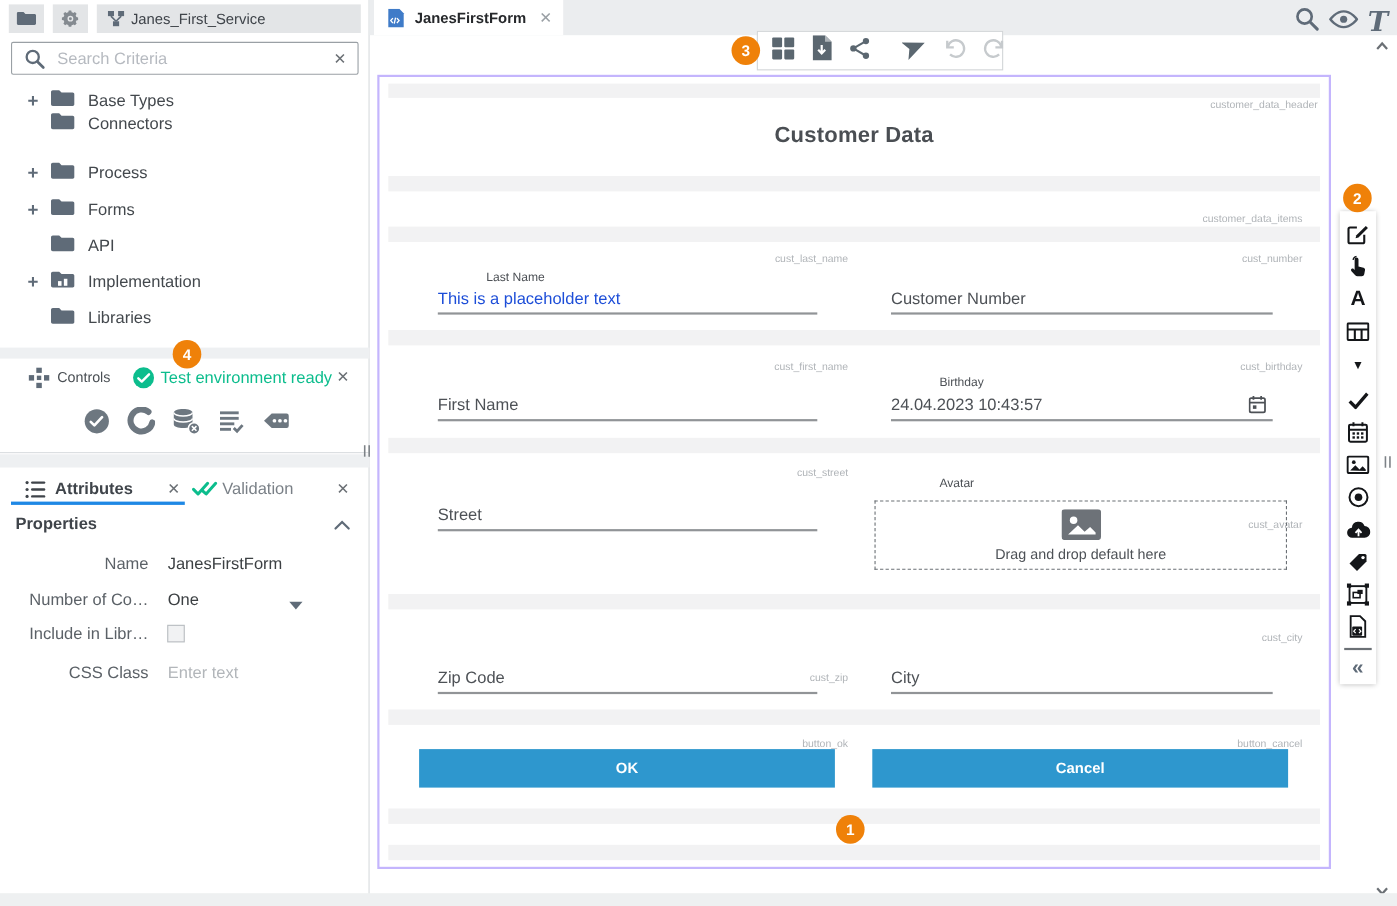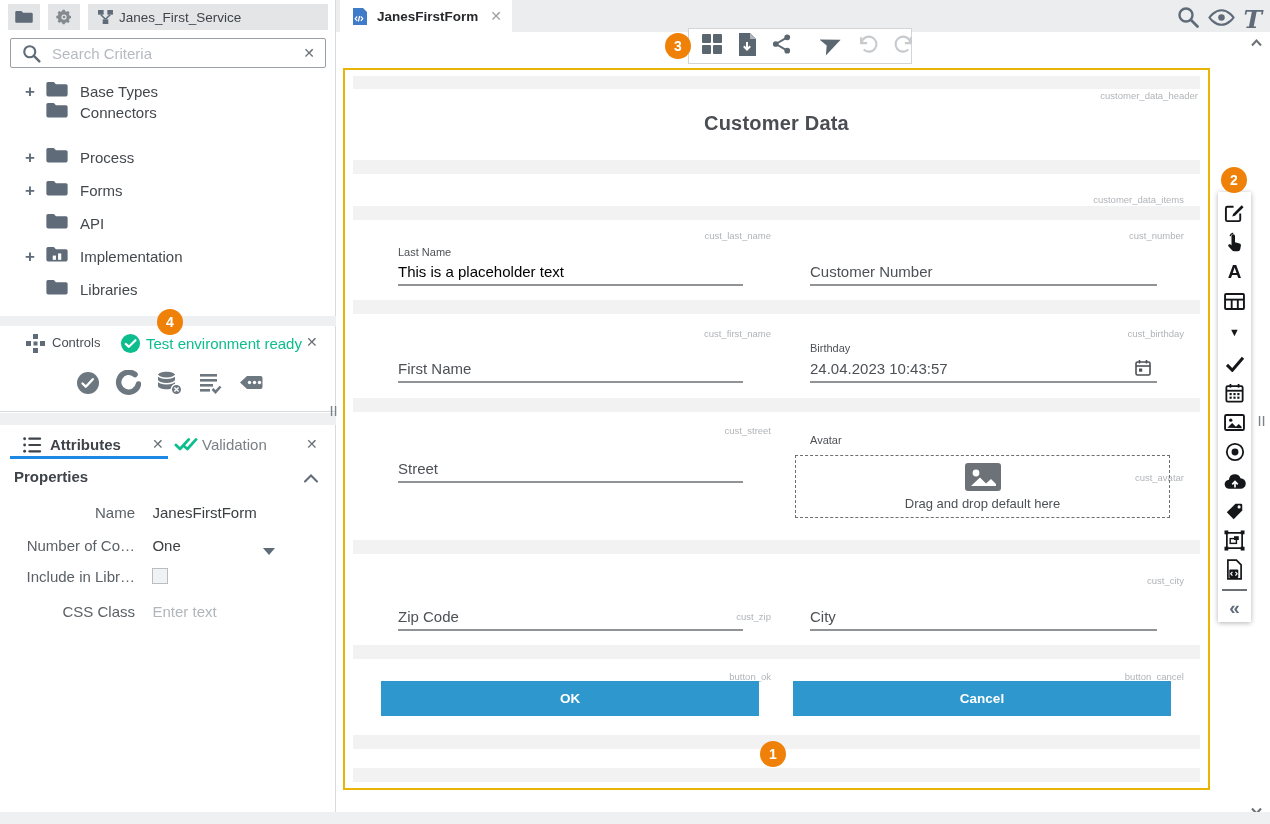--- a/index.html
+++ b/index.html
@@ -34,26 +34,26 @@
 
   
   .tabstrip { left:336px; top:0; width:934px; height:32px; background:#ebedef; }
   .doc-tab { left:340px; top:0; width:172px; height:32px; background:#fff; display:flex; align-items:center; padding:0 10px 0 12px; gap:9px; }
   .doc-tab .lbl { font-size:13.5px; font-weight:bold; color:#26282b; flex:1; }
   .topbar-icons { right:8px; top:5px; display:flex; align-items:center; gap:8px; }
 
   .toolbar { left:688px; top:28px; width:224px; height:36px; background:#fff; border:1px solid #d2d5d8; display:flex; align-items:center; padding:0 0 0 12px; gap:14px; }
   .tb-sep { width:1px; height:22px; background:#c9ccd0; }
 
-  .canvas { left:343px; top:68px; width:867px; height:722px; background:#fff; border:2px solid #eab308; }
+  .canvas { left:343px; top:68px; width:867px; height:722px; background:#fff; border:2px solid #c4b5fd; }
   .cs { position:absolute; left:8px; right:8px; height:13px; background:#f2f2f3; }
   .wid-id { position:absolute; font-size:9.5px; color:#b0b4b8; text-align:right; }
-  .f-label { position:absolute; font-size:11px; color:#4d5156; }
+  .f-label { position:absolute; font-size:11px; color:#4d5156;margin-left:44px; }
   .f-text { position:absolute; font-size:15px; color:#4d5156; }
-  .f-ph { position:absolute; font-size:15px; color:#000000; }
+  .f-ph { position:absolute; font-size:15px; color:#1d4ed8; }
   .f-line { position:absolute; height:0; border-bottom:2px solid #919497; }
   .form-btn { position:absolute; width:378px; height:35px; background:#2e97ce; color:#fff; font-size:13.5px; font-weight:bold; display:flex; align-items:center; justify-content:center; cursor:pointer; }
   .dropzone { position:absolute; left:450px; top:385px; width:375px; height:63px; border:1px dashed #6b7075; display:flex; flex-direction:column; align-items:center; justify-content:center; gap:5px; }
   .dz-text { font-size:13px; color:#4d5156; }
   .canvas-title { position:absolute; left:0; top:42px; width:100%; text-align:center; font-size:20px; font-weight:bold; color:#4a4e53; letter-spacing:.2px; }
 
   
   .rtb { left:1218px; top:192px; width:33px; height:430px; background:#fff; box-shadow:0 1px 5px rgba(0,0,0,.3); display:flex; flex-direction:column; align-items:center; padding-top:6px; }
   .rtb-ic { height:30px; display:flex; align-items:center; justify-content:center; cursor:pointer; }
   .rtb-sep { width:25px; height:2px; background:#6b7075; margin:4px 0 2px; }

